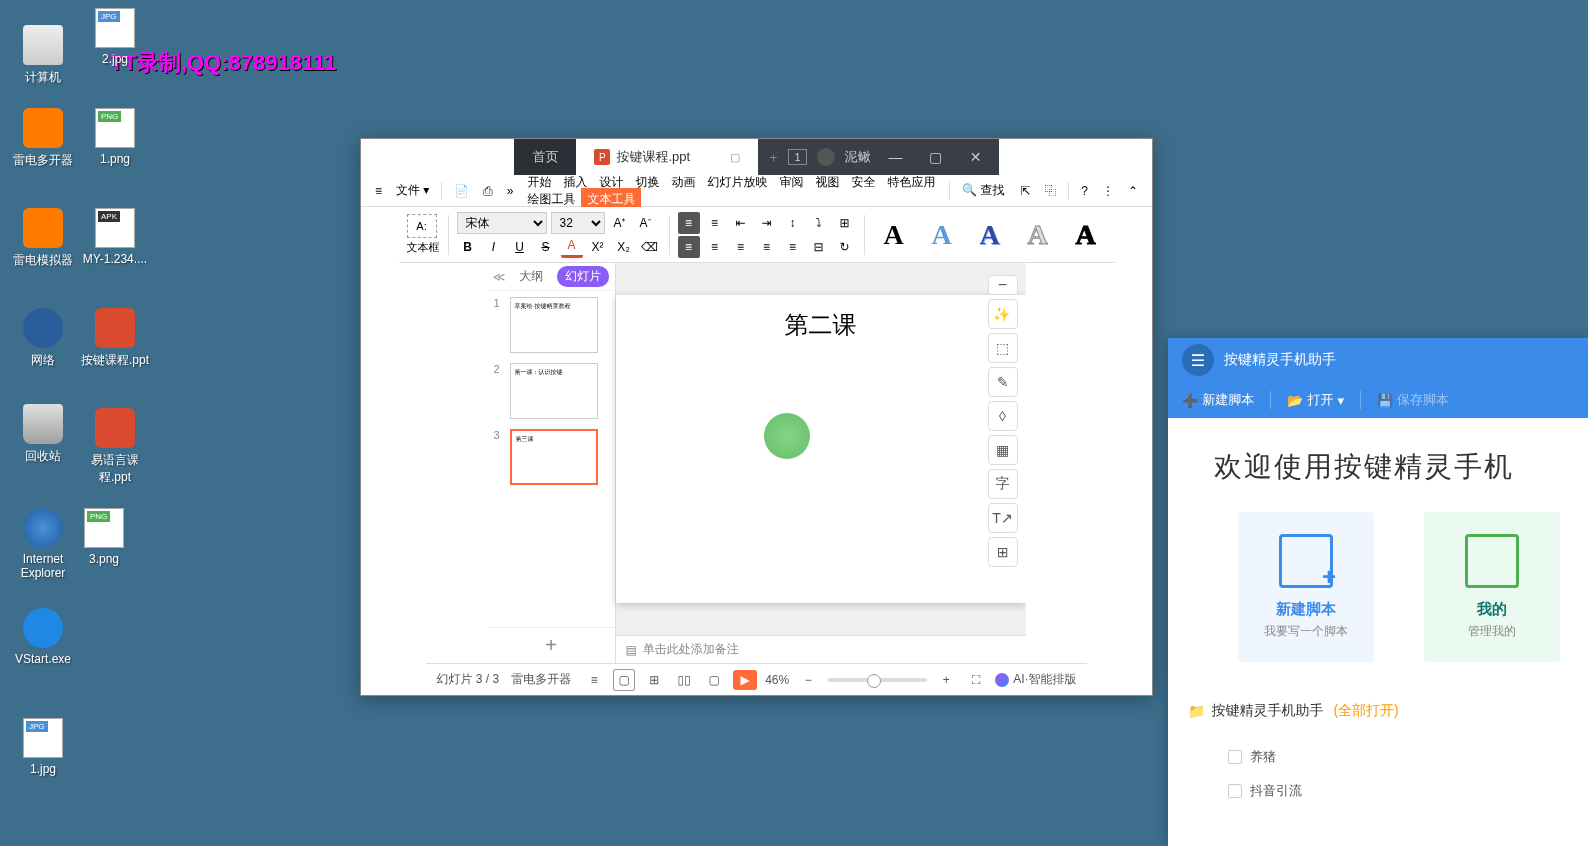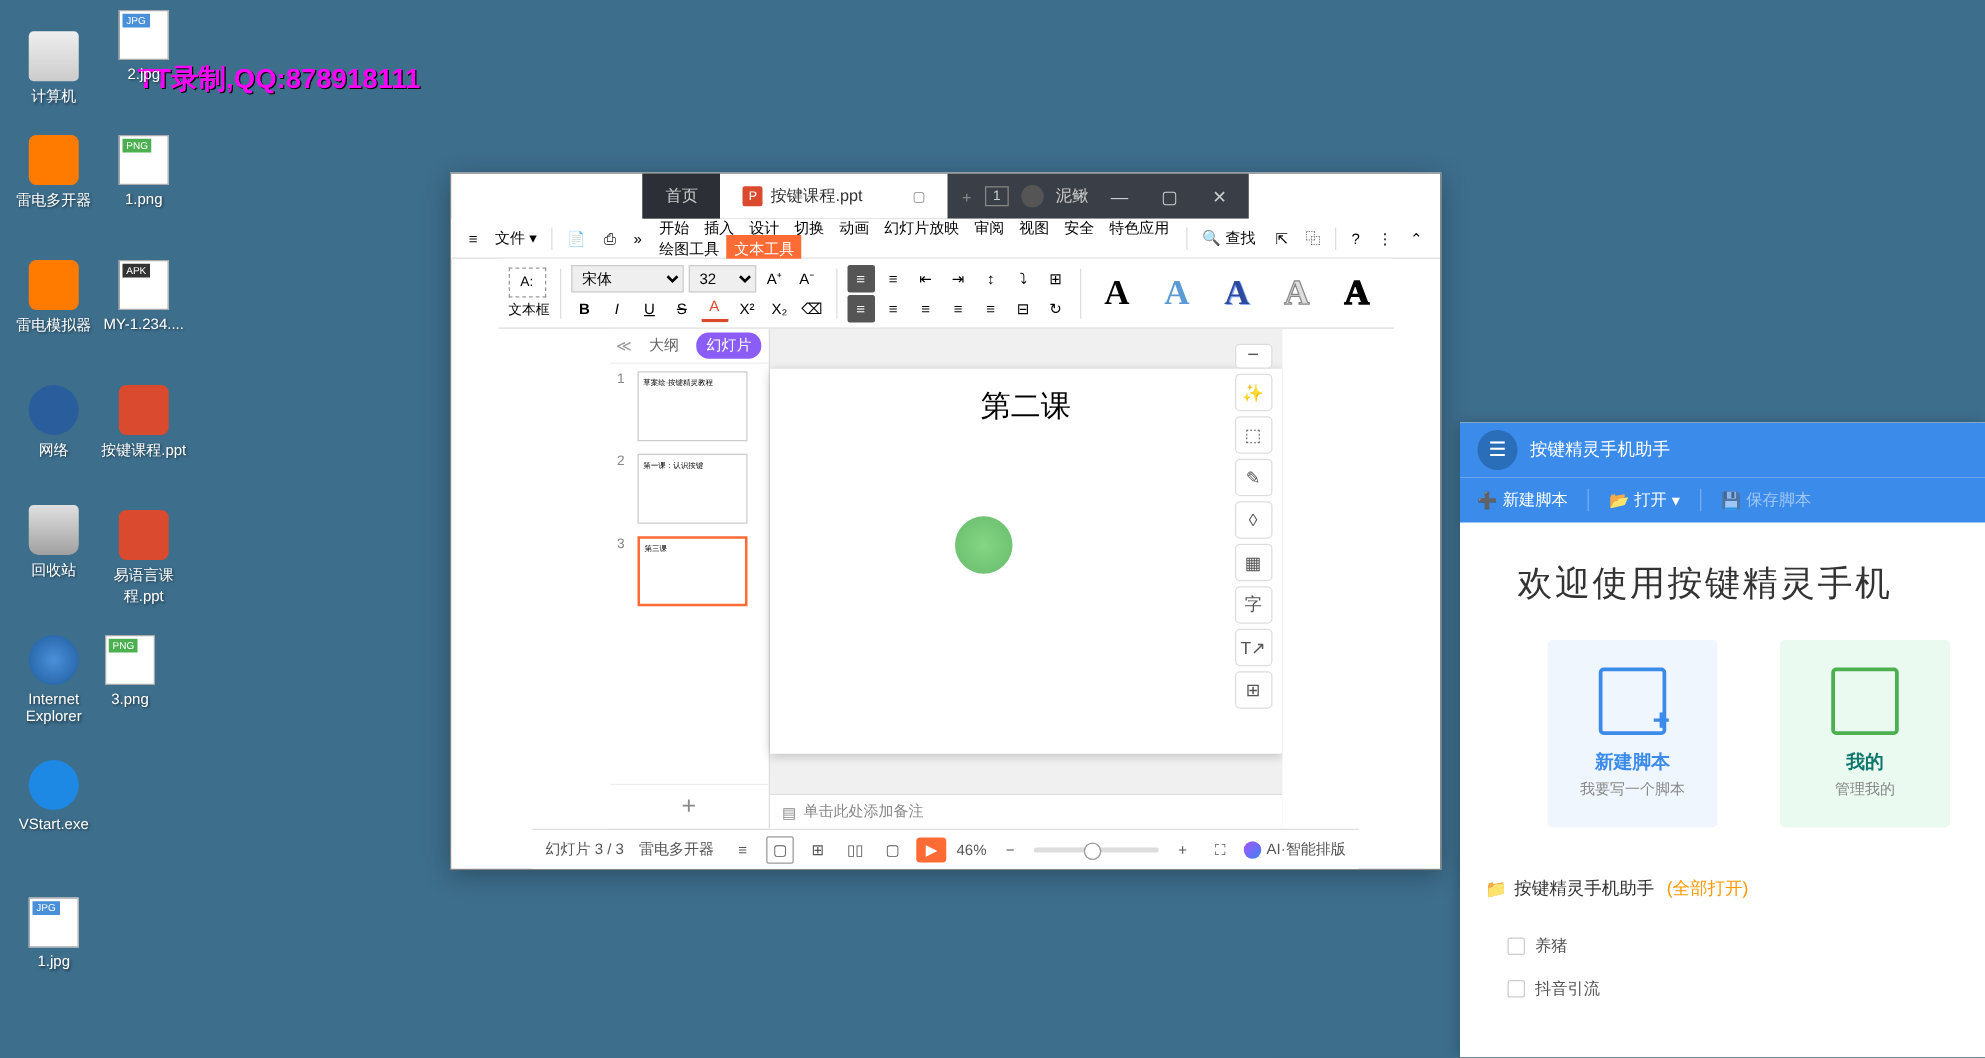--- a/index.html
+++ b/index.html
@@ -95,21 +95,21 @@
 .rp-cards { display: flex; gap: 50px; padding: 26px 0 0 70px; }
 .rp-card { width: 136px; height: 150px; background: #f0f6fd; border-radius: 4px; display: flex; flex-direction: column; align-items: center; justify-content: center; cursor: pointer; }
 .rp-card-icon { width: 54px; height: 54px; border: 3px solid #3b8beb; border-radius: 4px; margin-bottom: 12px; position: relative; }
 .rp-card-icon.new::after { content: "+"; position: absolute; right: -6px; bottom: -6px; color: #3b8beb; font-size: 24px; font-weight: bold; }
 .rp-card-title { font-size: 15px; color: #3b8beb; font-weight: bold; margin-bottom: 4px; }
 .rp-card-sub { font-size: 12px; color: #888; }
 .rp-section { padding: 40px 20px 10px 20px; }
 .rp-section-title { font-size: 14px; color: #333; display: flex; align-items: center; gap: 6px; }
 .rp-folder-icon { color: #3b8beb; }
 .rp-link { color: #ff9800; cursor: pointer; margin-left: 4px; }
-.rp-list { padding: 10px 20px; }
+.rp-list { padding: 10px 20px; margin-left: 22px; }
 .rp-list-item { font-size: 13px; color: #555; padding: 8px 0 8px 18px; display: flex; align-items: center; gap: 8px; cursor: pointer; }
 .rp-list-icon { width: 14px; height: 14px; border: 1px solid #ccc; border-radius: 2px; }
 </style>
 </head>
 <body>
 
 <div class="watermark">TT录制,QQ:878918111</div>
 
 <div id="desktop-icons">
     <div class="desktop-icon" style="left: 8px; top: 25px;">

